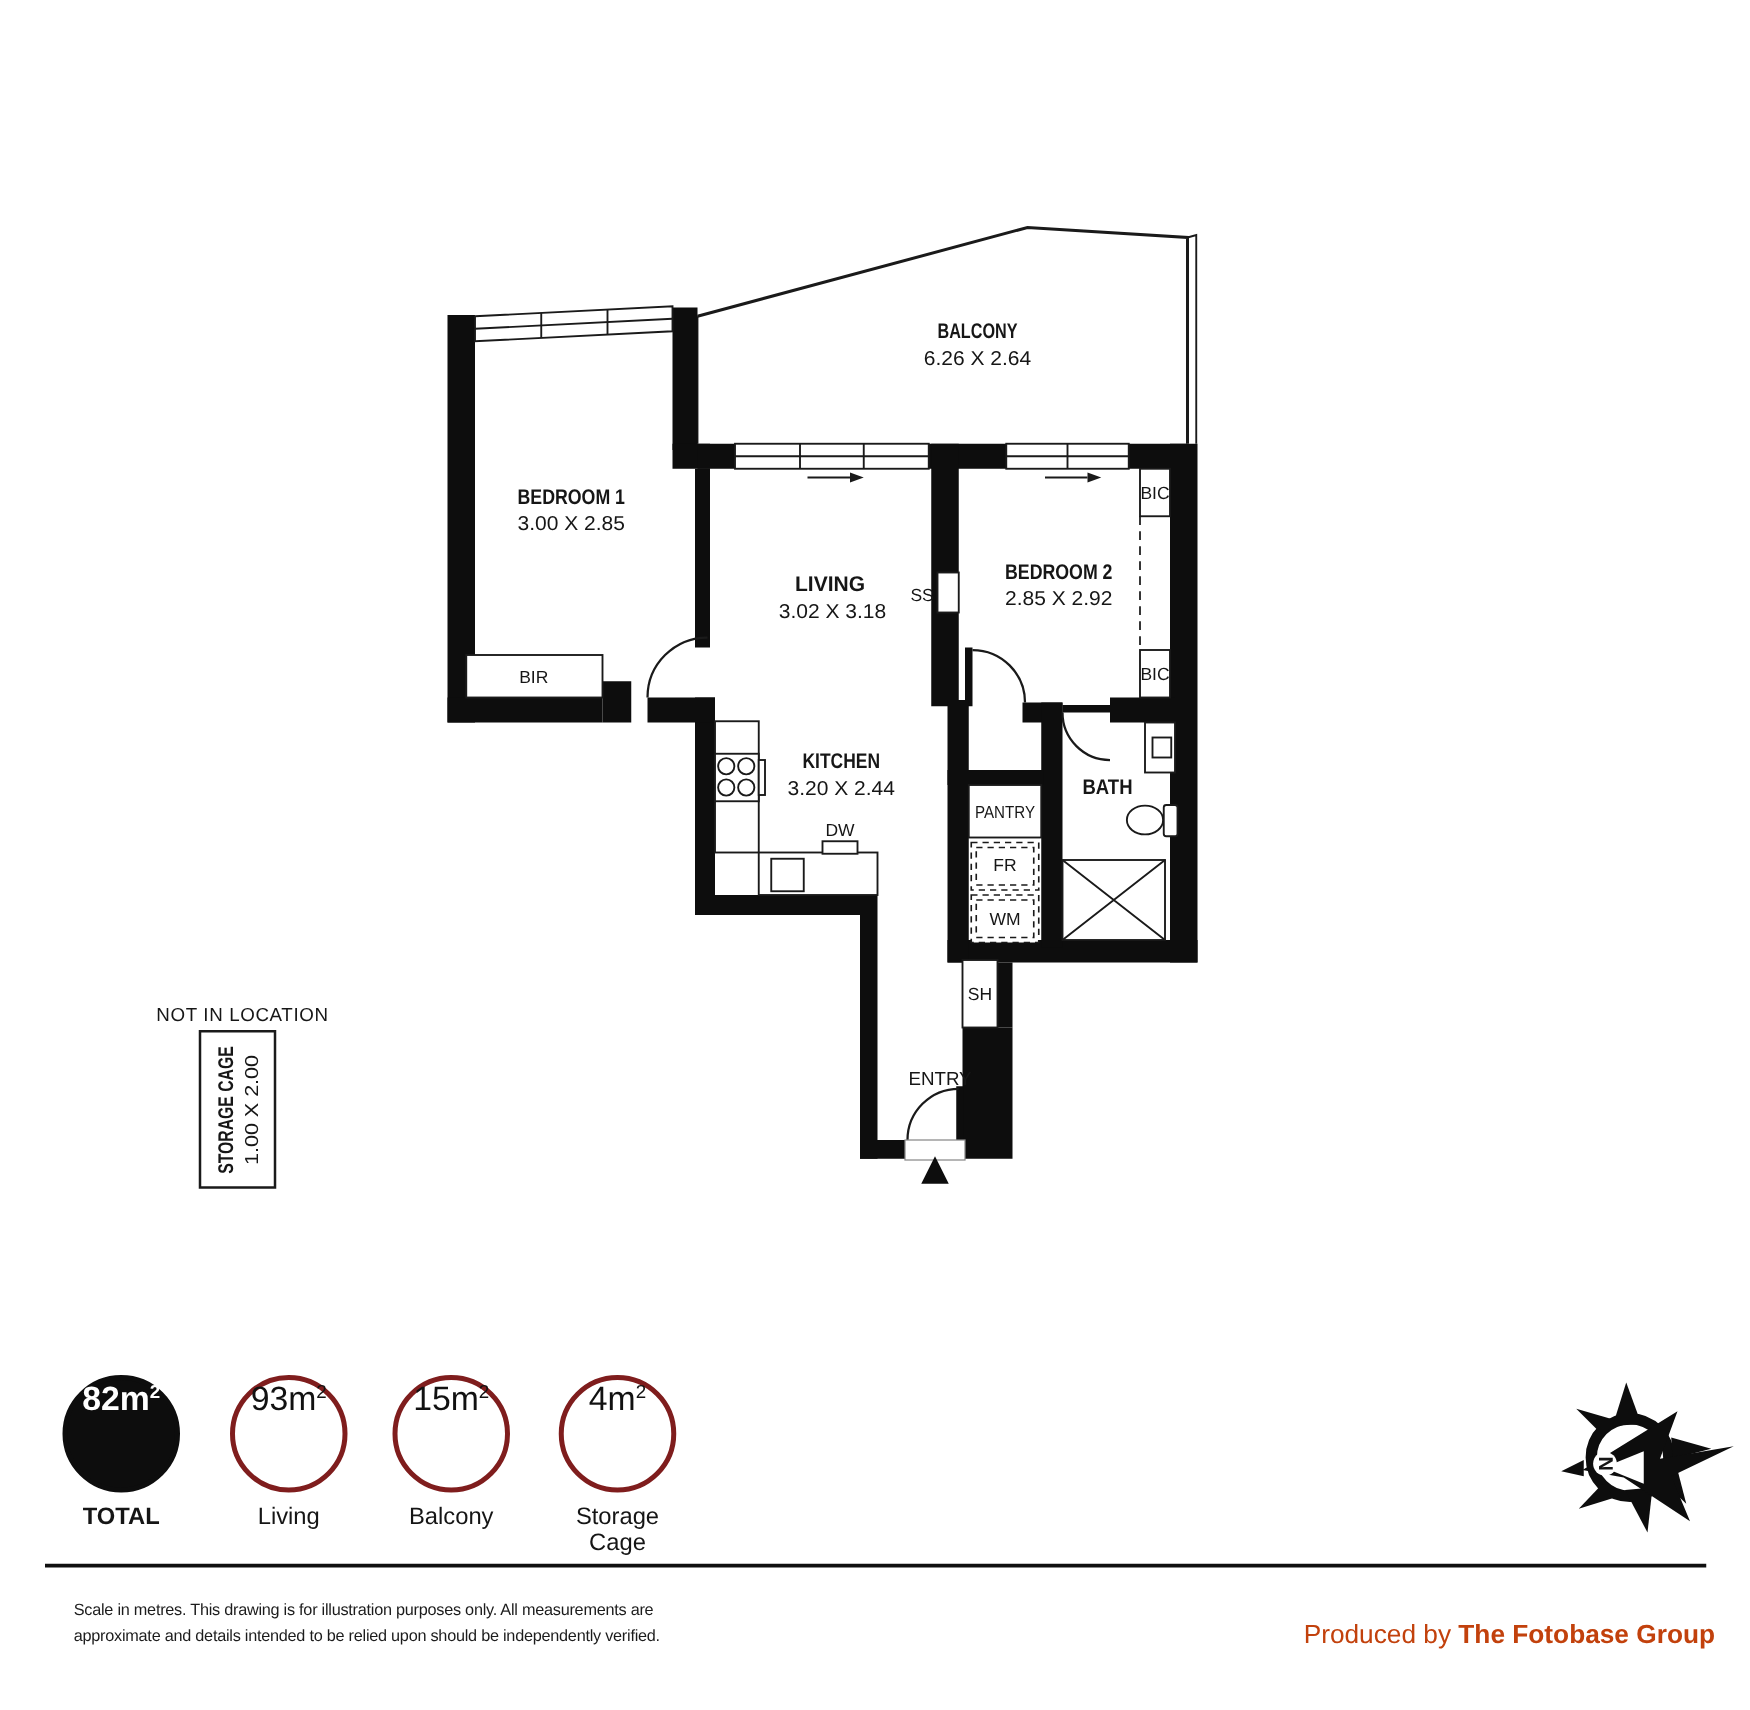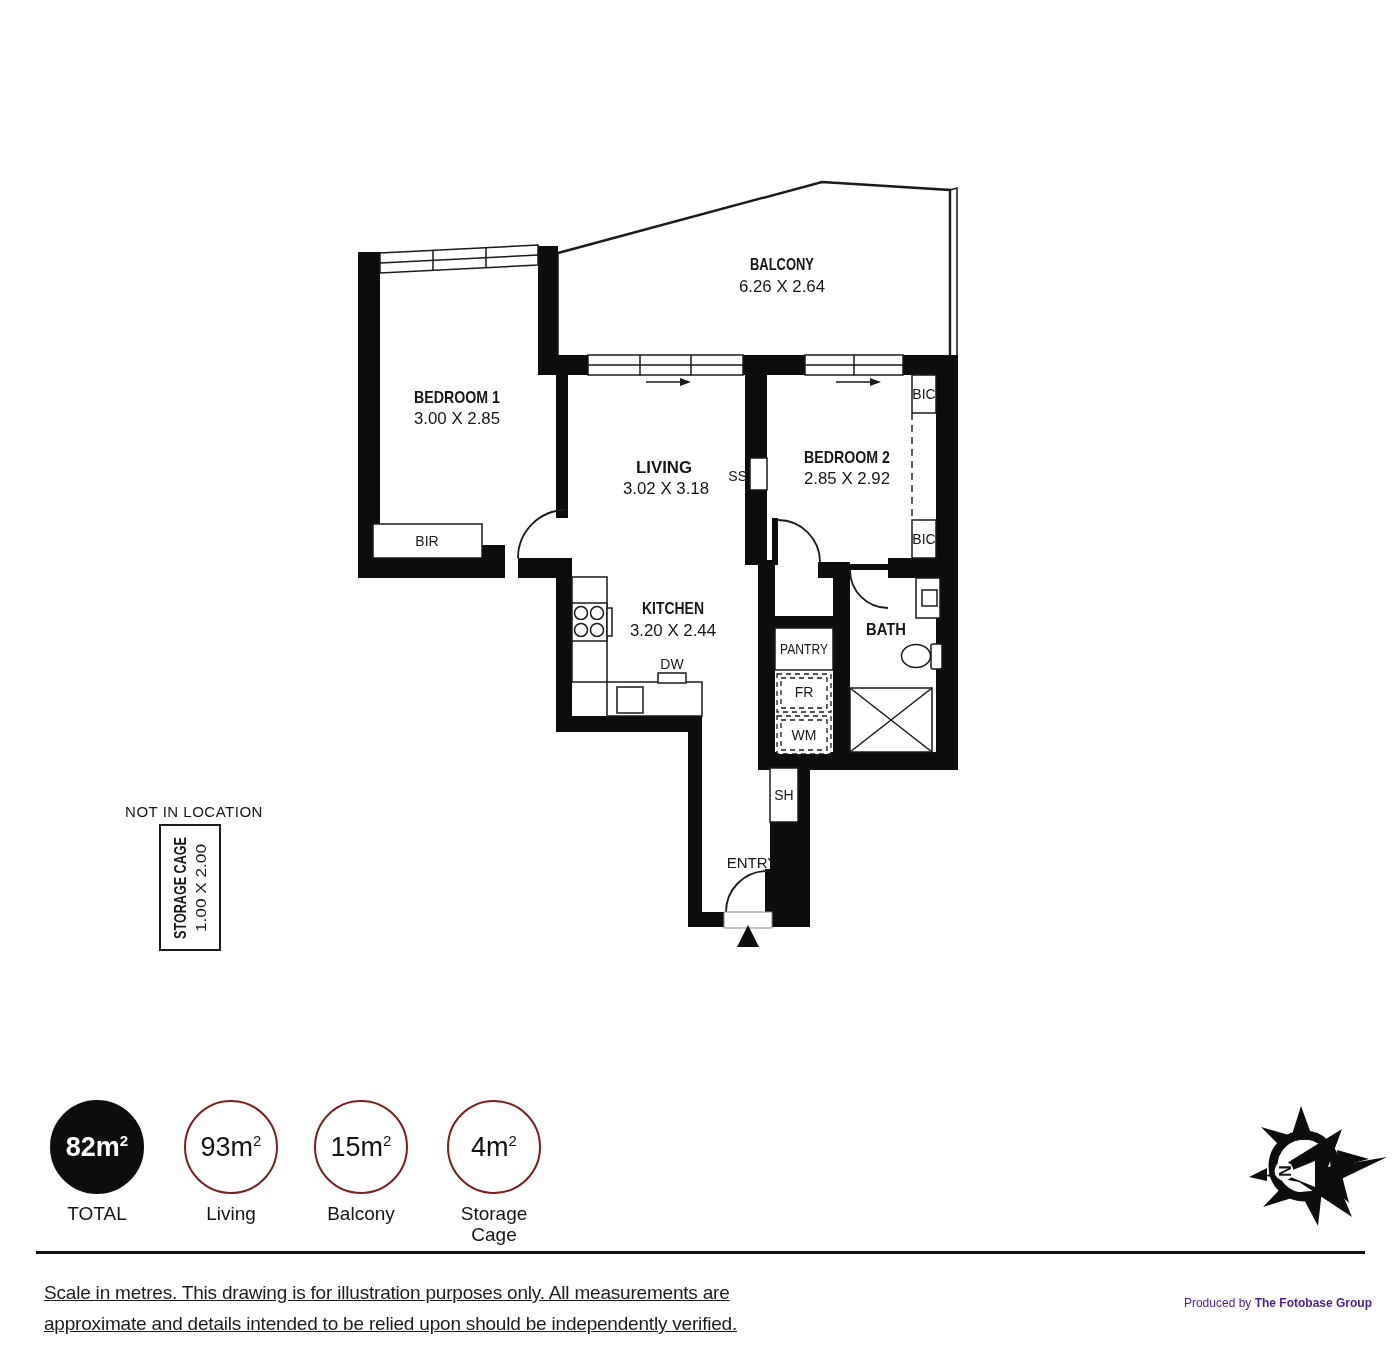--- a/index.html
+++ b/index.html
@@ -14,31 +14,31 @@
   .note-label{font-size:15px;letter-spacing:.5px;}
   .wall{fill:#0d0d0d;stroke:none;}
   .thin{fill:#ffffff;stroke:#1a1a1a;stroke-width:1.5;}
   .thinline{stroke:#1a1a1a;stroke-width:1.5;fill:none;}
   .outline{stroke:#1a1a1a;stroke-width:2.4;fill:none;}
   .arc{stroke:#1a1a1a;stroke-width:1.8;fill:none;}
   .dashedline{stroke:#1a1a1a;stroke-width:1.4;fill:none;stroke-dasharray:7 5;}
   .dashedbox{fill:#ffffff;stroke:#1a1a1a;stroke-width:1.3;stroke-dasharray:5 4;}
   .legend-item{position:absolute;width:130px;text-align:center;color:#111;}
   .legend-circle{width:94px;height:94px;border-radius:50%;margin:0 auto;
-                 display:flex;align-items:center;justify-content:center;
-                 background:#fff;border:2px solid #7f1d1d;box-sizing:border-box;}
+                 display:flex;justify-content:center;
+                 background:#fff;border:4px solid #7f1d1d;box-sizing:border-box;}
   .legend-circle.filled{background:#0d0d0d;border-color:#0d0d0d;color:#fff;}
   .legend-num{font-size:27px;}
   .legend-circle.filled .legend-num{font-weight:700;}
   .legend-num sup{font-size:15px;}
   .legend-label{margin-top:10px;font-size:19px;line-height:1.1;color:#151515;}
-  .legend-label.bold{font-weight:400;}
+  .legend-label.bold{font-weight:700;}
   .footer-rule{position:absolute;left:36px;top:1251px;width:1329px;height:3px;background:#101010;}
-  .disclaimer{position:absolute;left:44px;top:1277px;font-size:19px;line-height:1.64;color:#1c1c1c;letter-spacing:-.2px;text-decoration:underline;}
-  .credit{position:absolute;right:28px;top:1296px;font-size:12px;color:#4c1d95;white-space:nowrap;}
+  .disclaimer{position:absolute;left:59px;top:1277px;font-size:13px;line-height:1.64;color:#1c1c1c;letter-spacing:-.2px;}
+  .credit{position:absolute;right:28px;top:1296px;font-size:21px;color:#c2410c;white-space:nowrap;}
   .credit b{font-weight:700;}
 </style>
 </head>
 <body>
 
 <div class="canvas">
 
 <svg class="plan" width="1400" height="1368" viewBox="0 0 1400 1368">
 
   <g>

